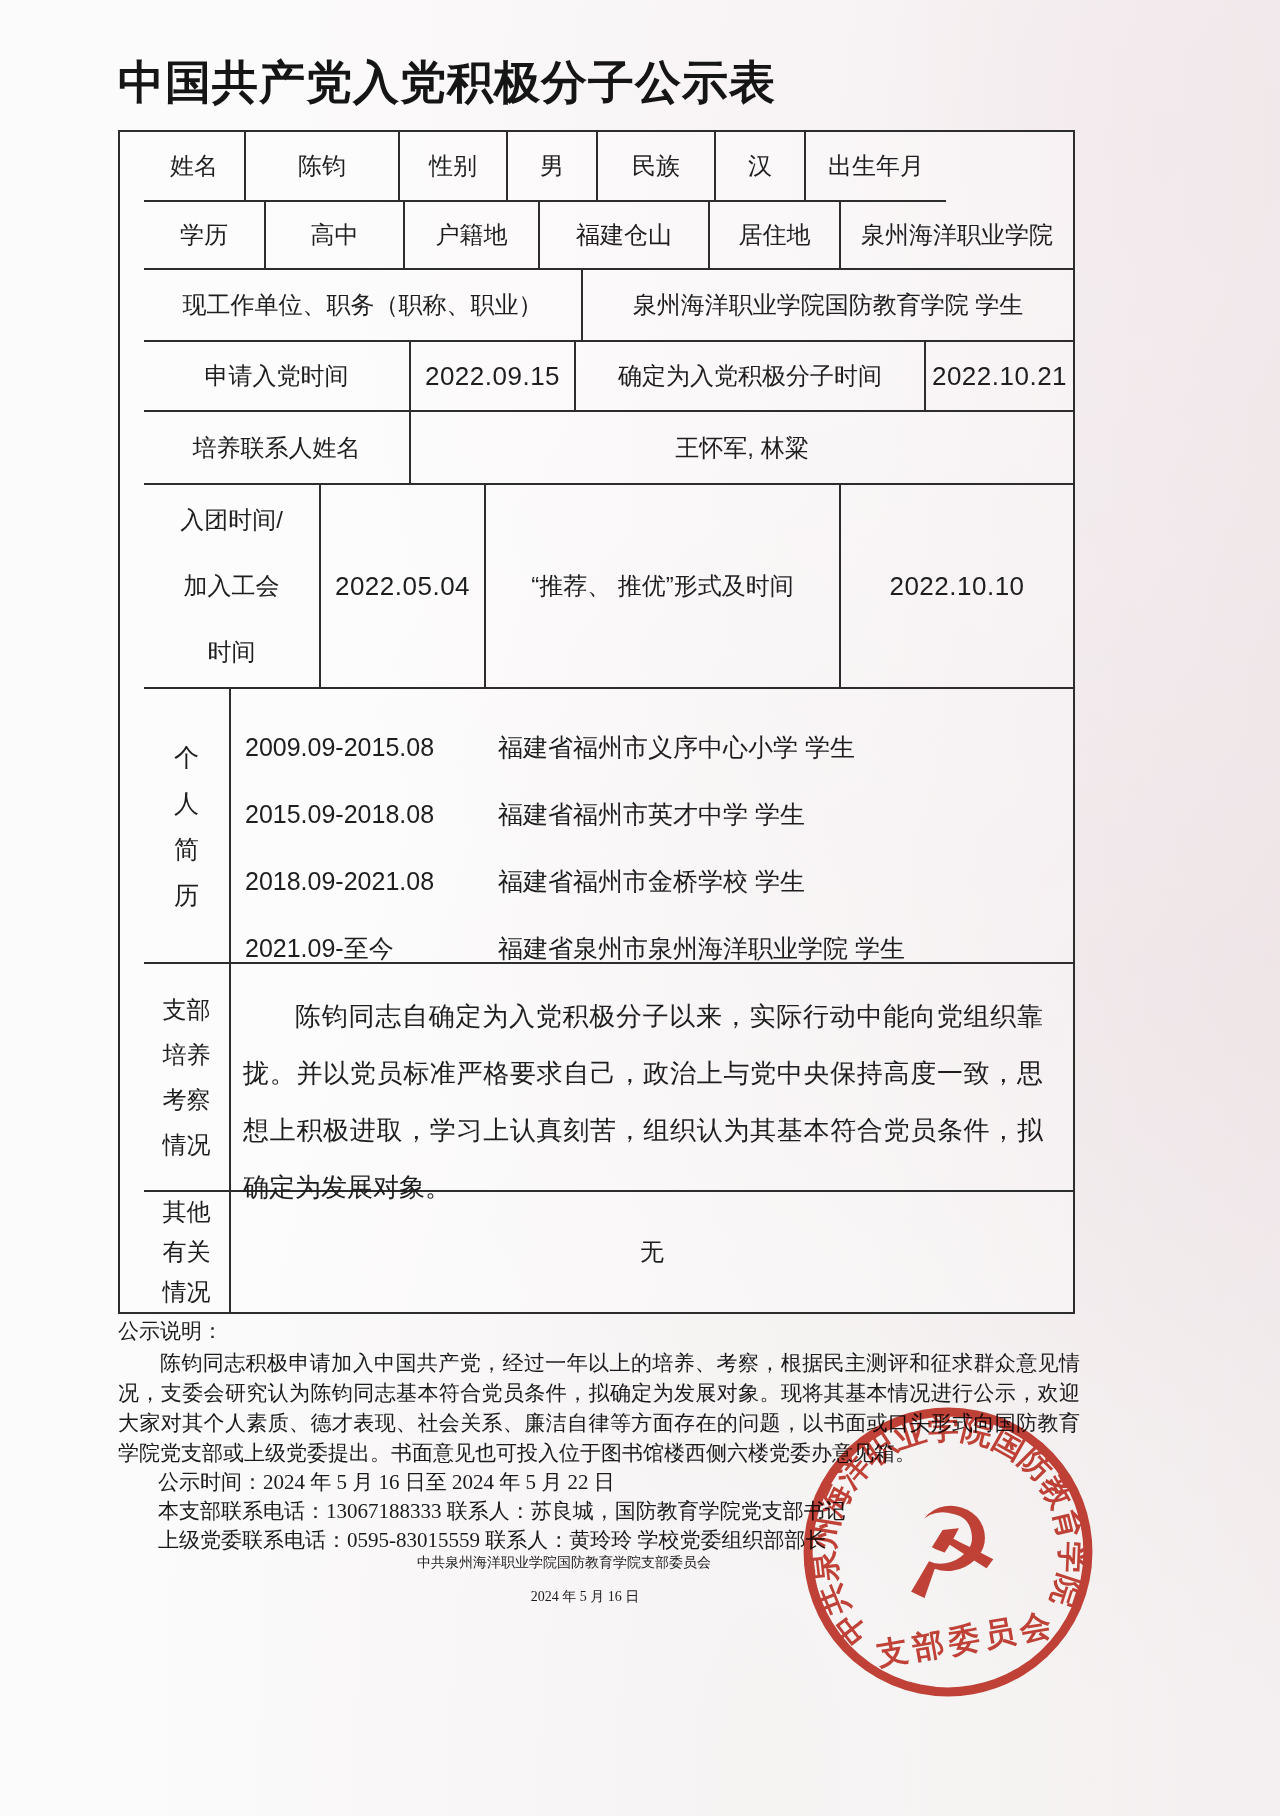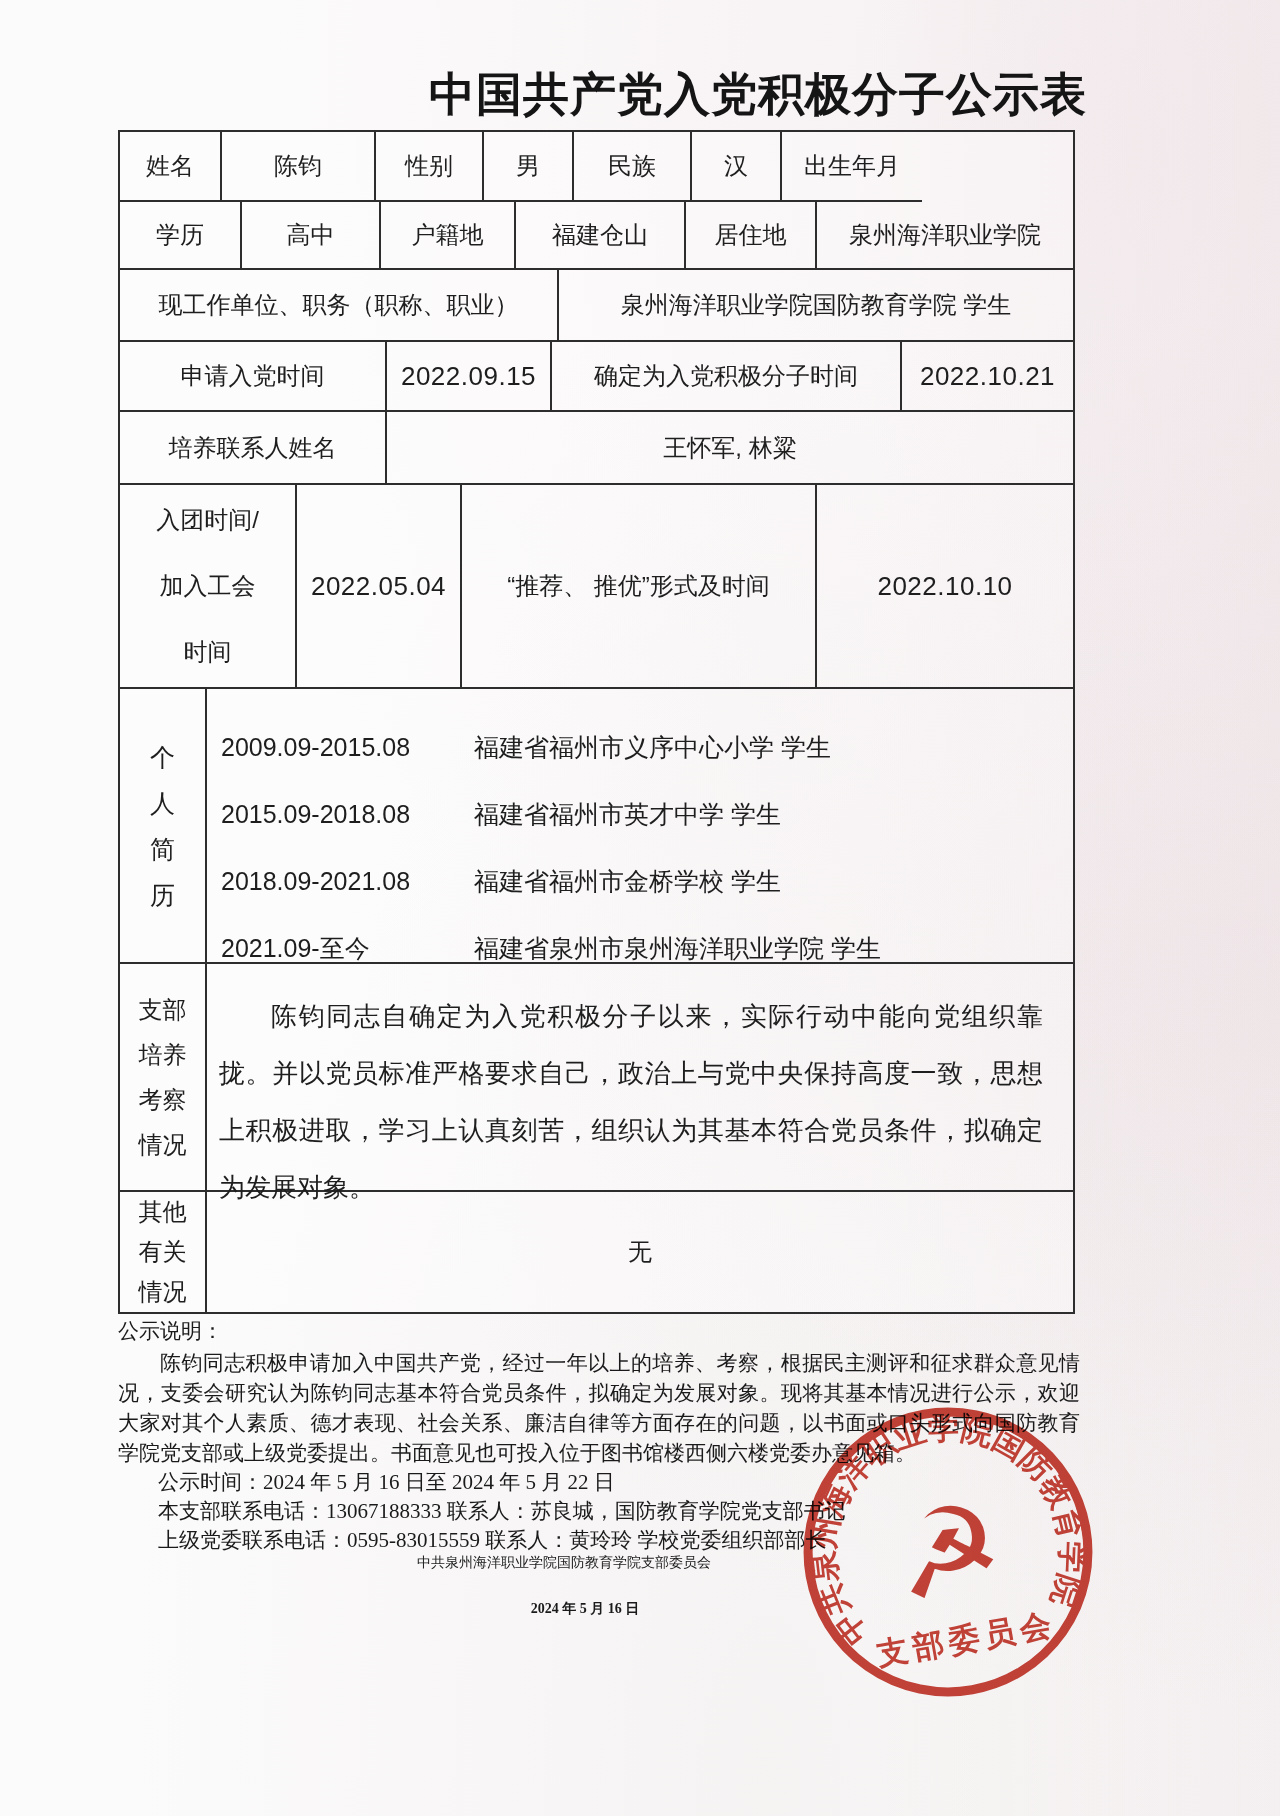--- a/index.html
+++ b/index.html
@@ -11,29 +11,30 @@
   }
   .page{
     position:relative;width:1280px;height:1816px;
     background:
       radial-gradient(ellipse at 88% 8%, rgba(228,207,213,0.28), transparent 55%),
       radial-gradient(ellipse at 97% 55%, rgba(222,202,207,0.22), transparent 50%),
       radial-gradient(ellipse at 60% 98%, rgba(214,206,204,0.18), transparent 60%),
       linear-gradient(to right,#fcfbfb 68%,#f5f0f1 100%);
   }
   .title{
-    position:absolute;left:118px;top:52px;width:957px;margin:12px;
-    text-align:right;font-size:46px;font-weight:700;letter-spacing:1px;
+    position:absolute;left:118px;top:52px;width:957px;margin:0;
+    text-align:left;font-size:46px;font-weight:700;letter-spacing:1px;
     font-family:"Liberation Serif","DejaVu Serif",serif;color:#151515;
   }
   
   .form-table{
     position:absolute;left:118px;top:130px;width:957px;
     border:2px solid #2d2d2d;box-sizing:border-box;
     background:rgba(255,255,255,0.35);
+    padding-left:24px;
   }
   .row{display:flex;width:100%;}
   .c{
     box-sizing:border-box;border-right:2px solid #2d2d2d;border-bottom:2px solid #2d2d2d;
     display:flex;align-items:center;justify-content:center;
     font-size:24px;line-height:1.25;text-align:center;
   }
   .c:last-child{border-right:none;}
   .row:last-child .c{border-bottom:none;}
   .flex1{flex:1;}
@@ -75,21 +76,21 @@
     font-family:"Liberation Serif","DejaVu Serif",serif;font-size:21px;color:#1a1a1a;
   }
   .notice-heading{line-height:26px;}
   .notice-body{margin:4px 0 0 0;line-height:30px;text-indent:2em;text-align:justify;}
   .notice-line{line-height:29px;padding-left:40px;}
   .signature{
     position:absolute;left:118px;top:1548px;width:940px;text-align:center;
     font-family:"Liberation Serif","DejaVu Serif",serif;font-size:14px;color:#1a1a1a;
   }
   .sig-org{padding-right:48px;line-height:30px;}
-  .sig-date{padding-right:6px;line-height:30px;margin-top:16px;font-weight:bold;}
+  .sig-date{padding-right:6px;line-height:30px;margin-top:4px;}
   
   .stamp{
     position:absolute;left:792px;top:1396px;width:312px;height:312px;
     transform:rotate(-10deg);opacity:0.88;mix-blend-mode:multiply;
   }
   .seal-ring{fill:none;stroke:#bf2a1d;stroke-width:9px;}
   .seal-arc-text{font-size:31px;fill:#bf2a1d;font-weight:600;
     font-family:"Liberation Serif","DejaVu Serif",serif;}
   .seal-emblem{font-size:118px;fill:#bf2a1d;text-anchor:middle;
     font-family:"DejaVu Sans",sans-serif;}

